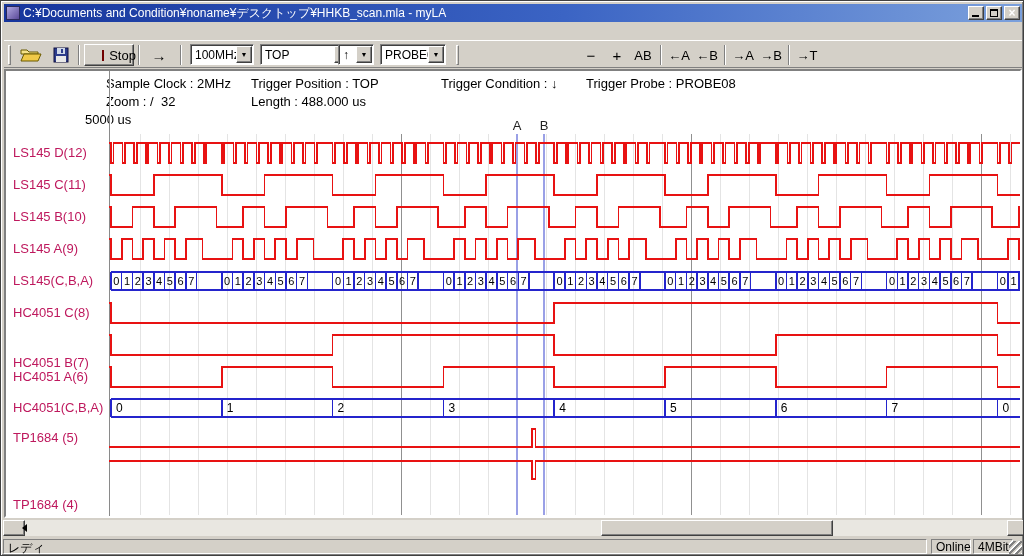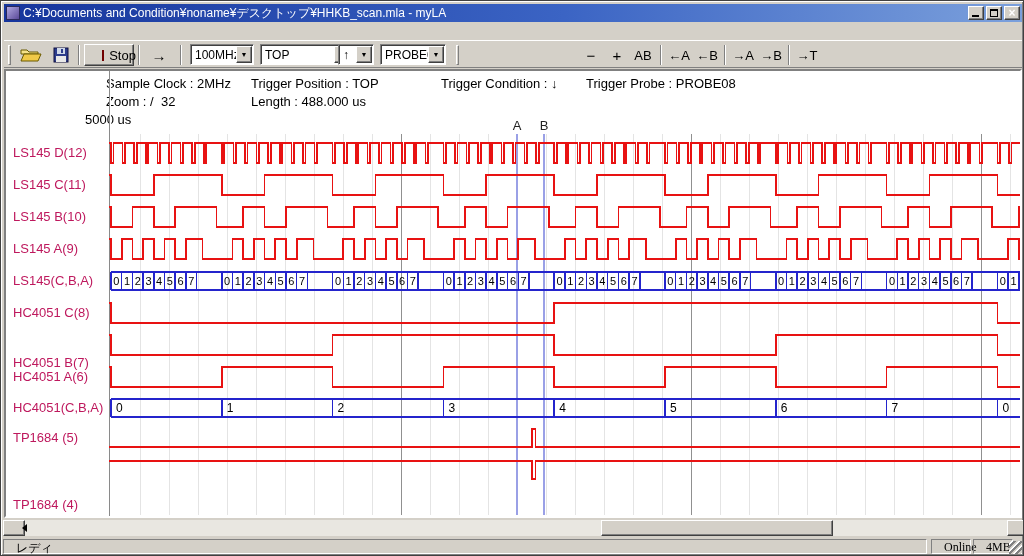--- a/index.html
+++ b/index.html
@@ -44,21 +44,21 @@
   .chan-label { position:absolute; left:7px; font-size:13px; color:#be185d; white-space:pre; height:16px; }
   .cursor-label { position:absolute; top:47px; width:12px; text-align:center; font-size:13px; color:#222; }
   #wavesvg { position:absolute; left:0; top:0; }
   .hscroll { position:absolute; left:2px; top:519px; width:1020px; height:16px; background:#e9e7e1; }
   .sb-btn { position:absolute; top:0; width:16px; height:16px; display:flex; align-items:center; justify-content:center; }
   .arrow-left { width:0; height:0; border:4px solid transparent; border-right:5px solid #000; border-left:none; }
   .arrow-right { width:0; height:0; border:4px solid transparent; border-left:5px solid #000; border-right:none; }
   .sb-thumb { position:absolute; left:598px; top:0; width:232px; height:16px; }
   .statusbar { position:absolute; left:2px; top:537px; width:1020px; height:17px; font-size:12px; }
   .status-panel { position:absolute; top:1px; height:15px; border:1px solid; border-color:#808080 #fff #fff #808080;
-                  padding:0 12px; white-space:pre;font-family:Liberation Serif, serif; }
+                  padding:0 4px; white-space:pre; }
   .resize-grip { position:absolute; right:1px; top:3px; width:13px; height:13px;
                  background:repeating-linear-gradient(135deg,#d4d0c8 0 2px,#fff 2px 3px,#808080 3px 5px); }
 </style>
 </head>
 <body>
 
 <div id="window">
 
   <div class="titlebar">
     <div class="title-icon"></div>

